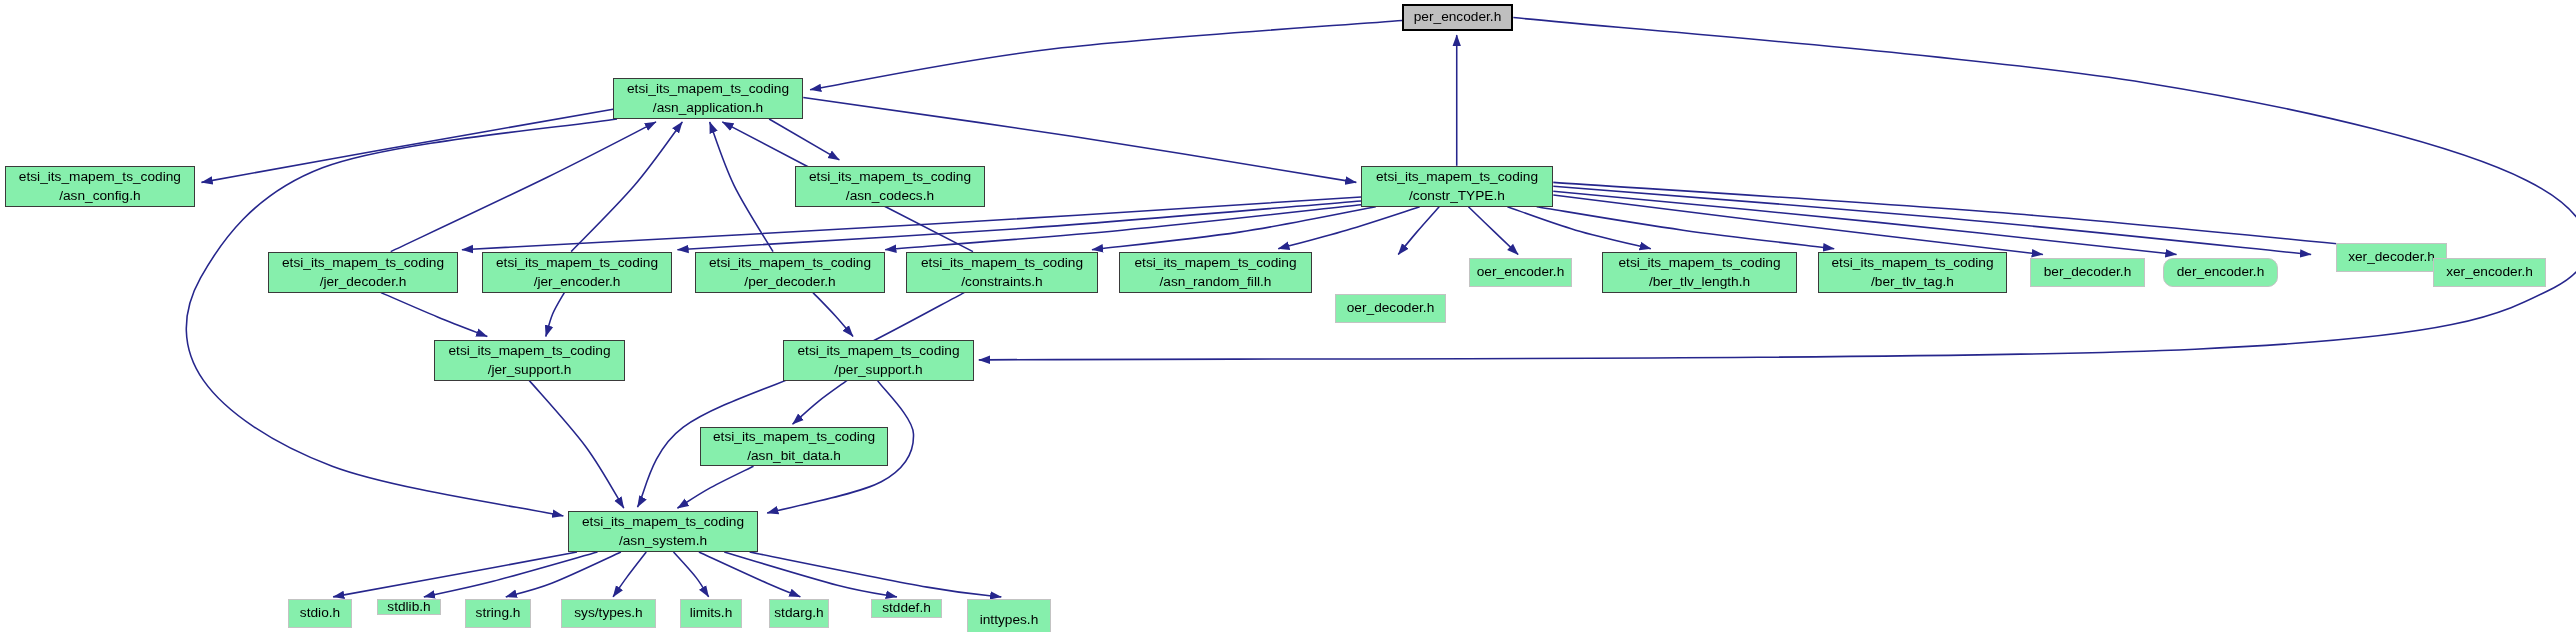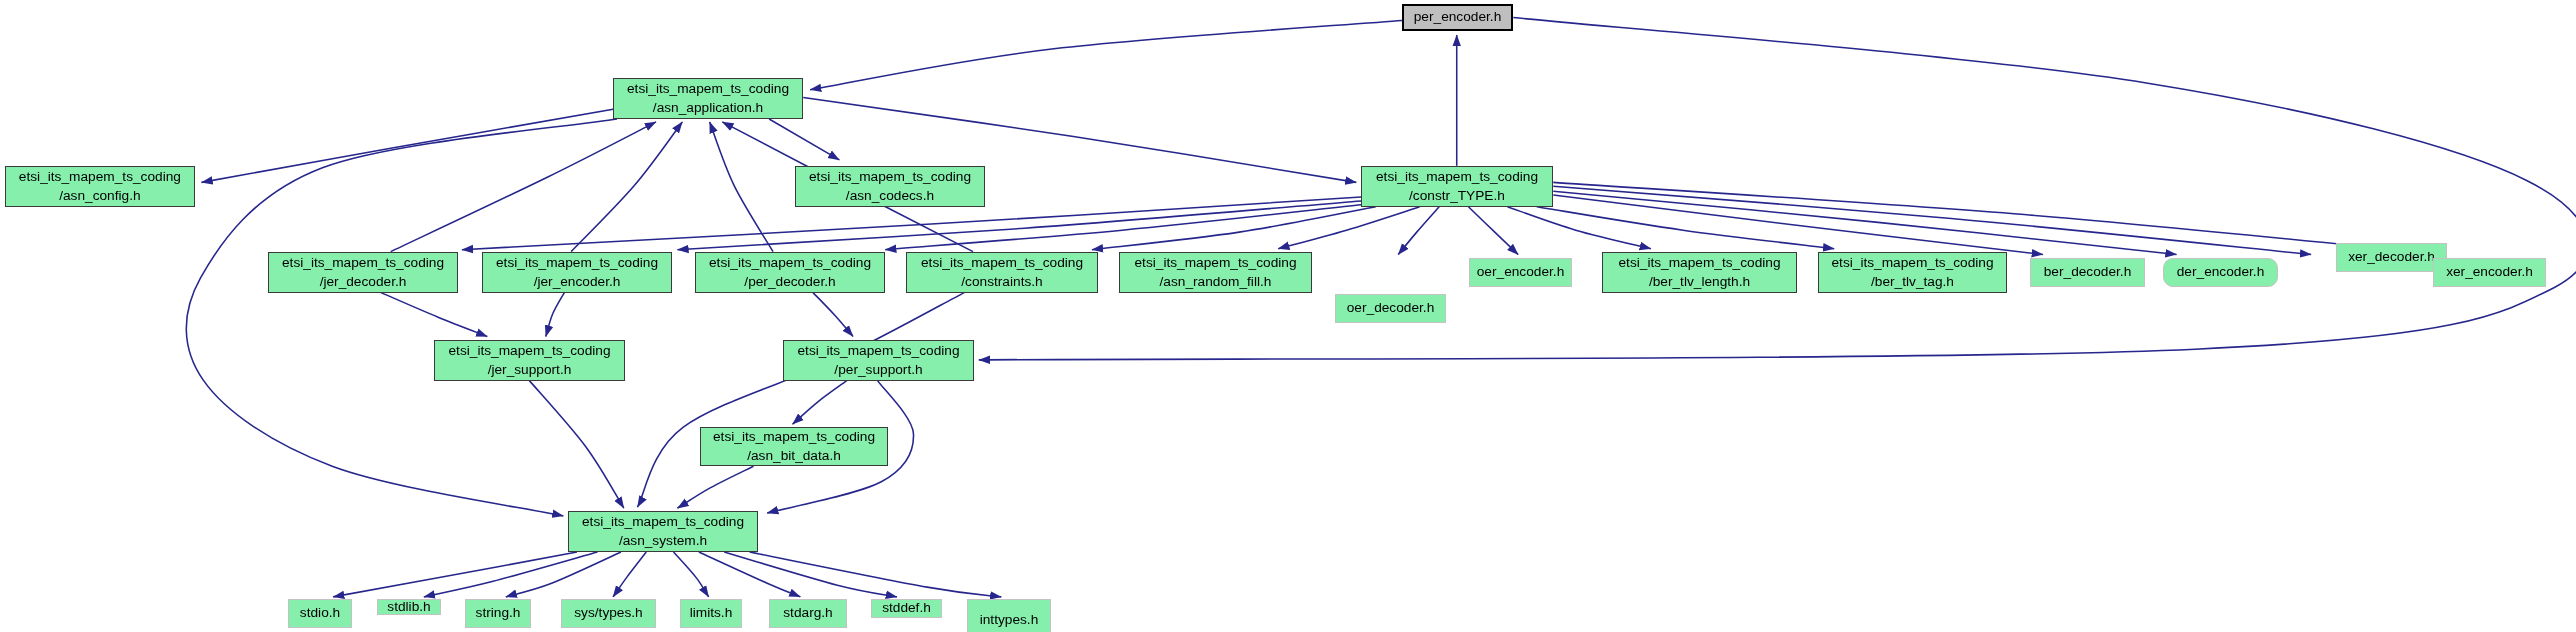--- a/index.html
+++ b/index.html
@@ -177,21 +177,21 @@
       </div>
       <div class="node external" style="left: 465px; top: 599px; width: 66px; height: 29px; justify-content: center;">
         <span>string.h</span>
       </div>
       <div class="node external" style="left: 561px; top: 599px; width: 95px; height: 29px;">
         <span>sys/types.h</span>
       </div>
       <div class="node external" style="left: 680px; top: 599px; width: 62px; height: 29px;">
         <span>limits.h</span>
       </div>
-      <div class="node external" style="left: 769px; top: 599px; width: 78px; height: 29px;">
+      <div class="node external" style="left: 769px; top: 599px; width: 60px; height: 29px;">
         <span>stdarg.h</span>
       </div>
       <div class="node external" style="left: 871px; top: 599px; width: 71px; height: 19px;">
         <span>stddef.h</span>
       </div>
       <div class="node external" style="left: 967px; top: 599px; width: 84px; height: 43px;">
         <span>inttypes.h</span>
       </div>
     </div>
 </div>

